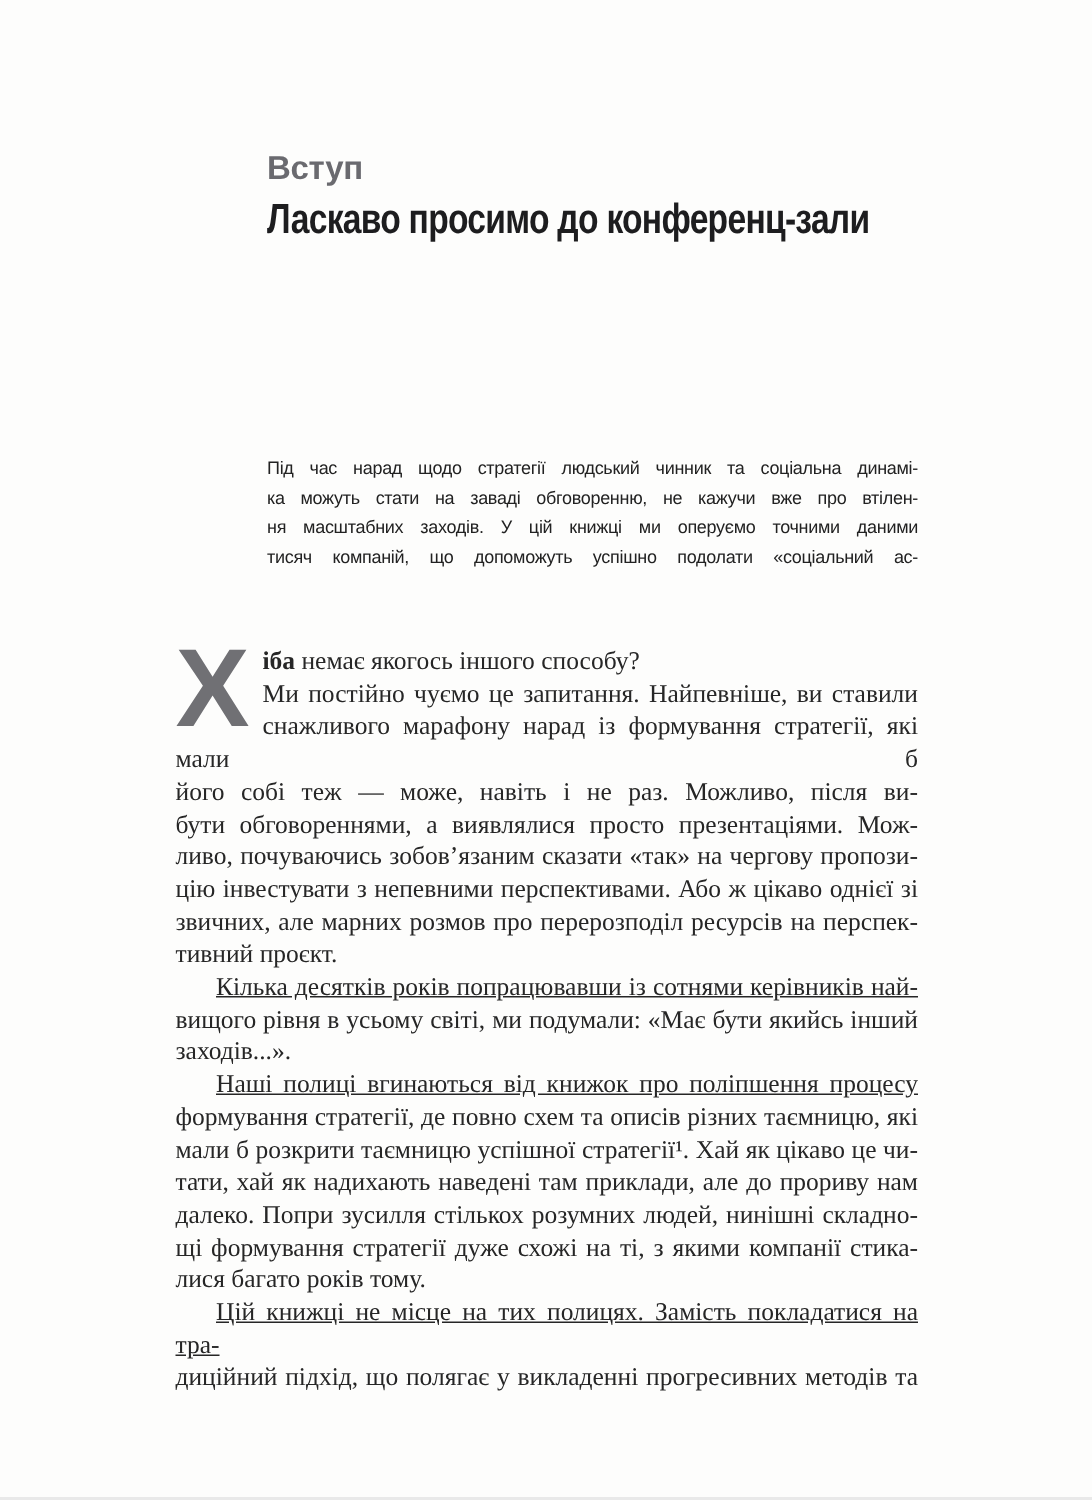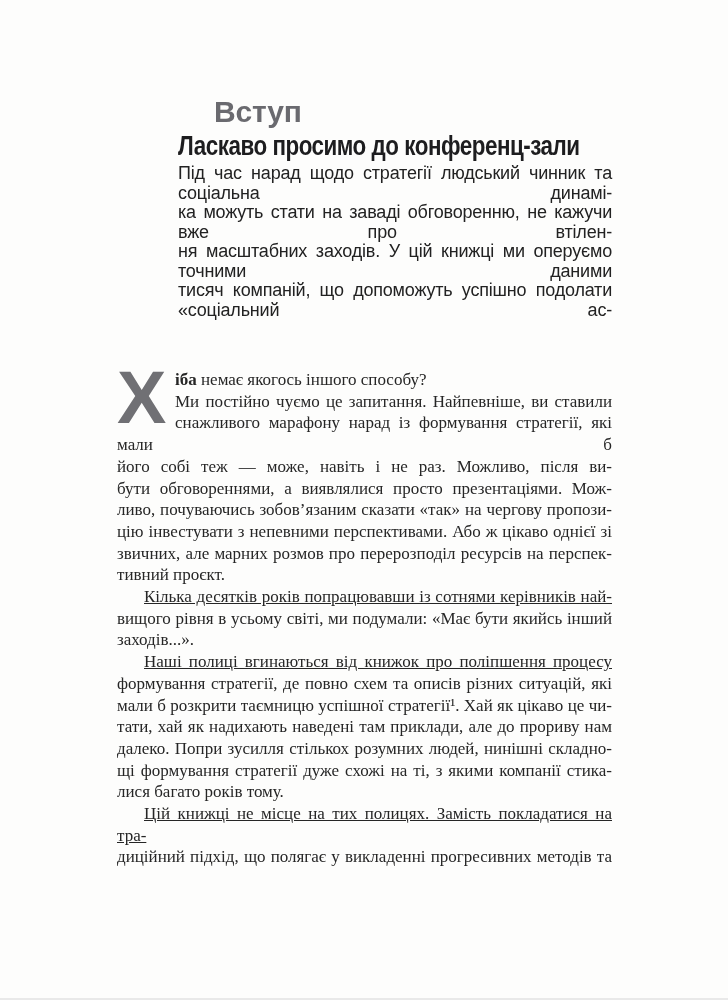--- a/index.html
+++ b/index.html
@@ -14,40 +14,40 @@
   }
   .page-inner{padding:0 116px 0 117px;}
   .page-edge{
     position:absolute;left:0;bottom:0;width:100%;height:2px;
     background:#e9e9e9;
   }
   
   .chapter{margin-left:61px;padding-top:99px;}
   .chapter-label{
     font-family:"Liberation Sans", sans-serif;
-    font-weight:700;font-size:30px;line-height:26px;
+    font-weight:700;font-size:22px;line-height:26px;
     color:var(--heading-color,#6a6a6f);
     letter-spacing:-0.2px;
-    margin-left:36px;
   }
   .chapter-title{
     font-family:"Liberation Sans", sans-serif;
     font-weight:700;font-size:28px;line-height:36px;
     color:var(--title-color,#1d1d1f);
     letter-spacing:-0.6px;
     margin-top:3px;
     transform:scaleX(0.80);
     transform-origin:0 50%;
     white-space:nowrap;
   }
   
   .lead{
     margin-left:61px;width:434px;
+    margin-top:139px;
     font-family:"Liberation Sans", sans-serif;
-    font-size:18px;line-height:19.5px;
+    font-size:12px;line-height:19.5px;
     letter-spacing:-0.2px;
     color:var(--lead-color,#222222);
   }
   
   .body-text{
     margin-top:49px;width:495px;
     font-size:17px;line-height:21.7px;
   }
   .dropcap{
     float:left;
@@ -100,21 +100,21 @@
             <div class="ln">звичних, але марних розмов про перерозподіл ресурсів на перспек-</div>
             <div class="ln end">тивний проєкт.</div>
           </div>
           <div>
             <div class="ln indent">Кілька десятків років попрацювавши із сотнями керівників най-</div>
             <div class="ln">вищого рівня в усьому світі, ми подумали: «Має бути якийсь інший</div>
             <div class="ln end">заходів...».</div>
           </div>
           <div>
             <div class="ln indent">Наші полиці вгинаються від книжок про поліпшення процесу</div>
-            <div class="ln">формування стратегії, де повно схем та описів різних ситуацій, які</div>
+            <div class="ln">формування стратегії, де повно схем та описів різних таємницю, які</div>
             <div class="ln">мали б розкрити таємницю успішної стратегії¹. Хай як цікаво це чи-</div>
             <div class="ln">тати, хай як надихають наведені там приклади, але до прориву нам</div>
             <div class="ln">далеко. Попри зусилля стількох розумних людей, нинішні складно-</div>
             <div class="ln">щі формування стратегії дуже схожі на ті, з якими компанії стика-</div>
             <div class="ln end">лися багато років тому.</div>
           </div>
           <div>
             <div class="ln indent">Цій книжці не місце на тих полицях. Замість покладатися на тра-</div>
             <div class="ln">диційний підхід, що полягає у викладенні прогресивних методів та</div>
           </div>

